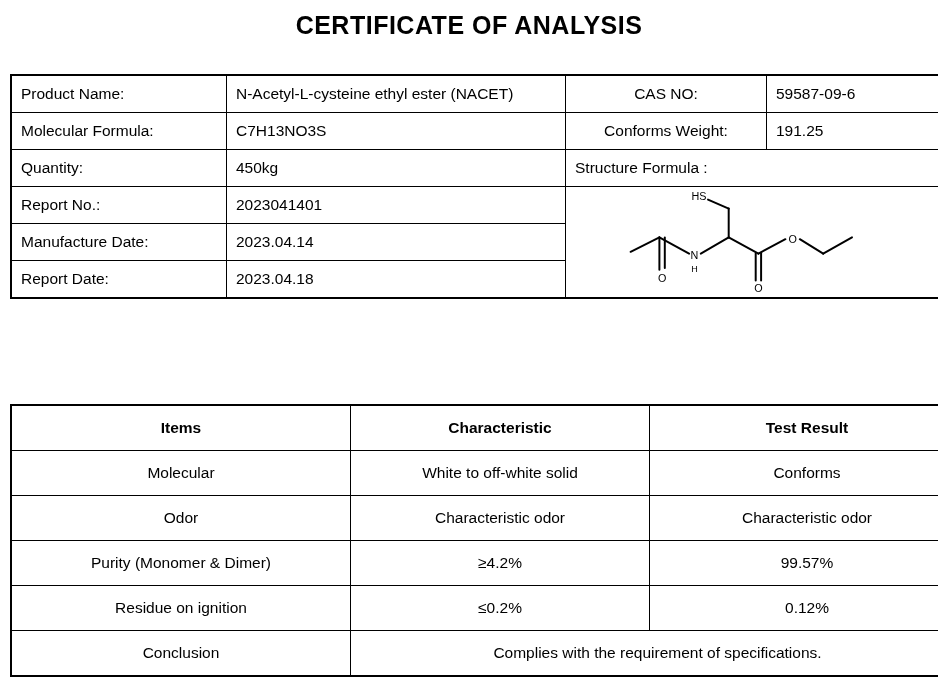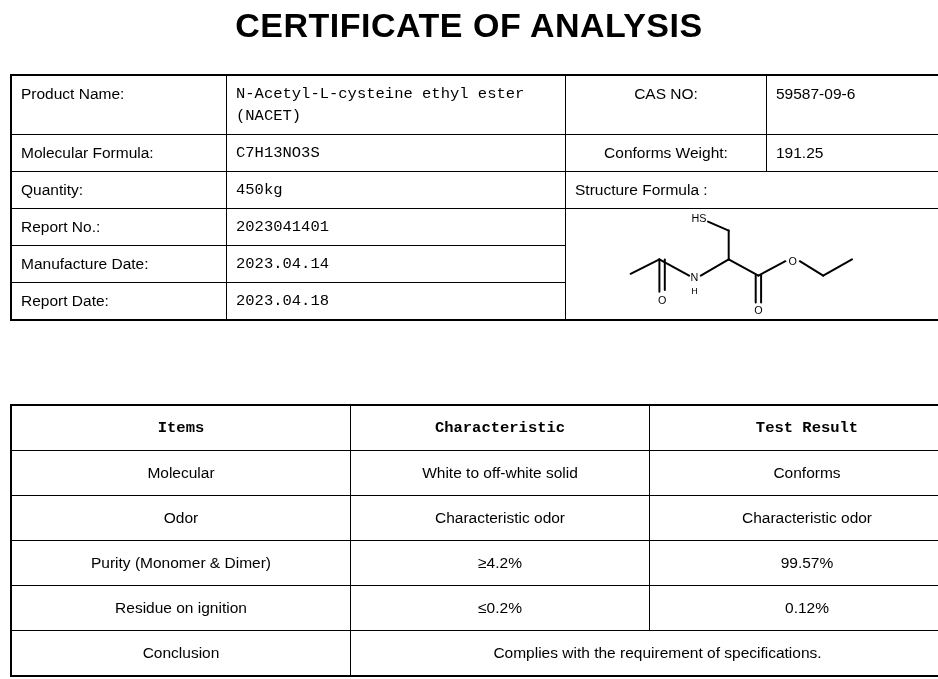--- a/index.html
+++ b/index.html
@@ -16,21 +16,21 @@
     overflow: hidden;
   }
   .page {
     width: 938px;
     height: 679px;
     position: relative;
     box-sizing: border-box;
   }
   .doc-title {
     text-align: center;
-    font-size: 34px;
+    font-size: 25px;
     font-weight: bold;
     letter-spacing: 0.5px;
     margin: 4px 0 0 0;
     padding-top: 2px;
     line-height: 38px;
   }
   table {
     border-collapse: collapse;
     table-layout: fixed;
   }
@@ -48,21 +48,20 @@
     padding: 7px 9px;
     vertical-align: top;
     line-height: 22px;
   }
   .info-table td.label {
     width: 196px;
     margin-top: 48px;
   }
   .info-table td.value {
     width: 320px;
-    font-family: Liberation Mono, monospace;
   }
   .info-table td.rlabel {
     width: 182px;
     text-align: center;
   }
   .info-table td.rvalue {
     width: 200px;
   }
   .structure-cell {
     padding: 0 !important;
@@ -84,21 +83,20 @@
   }
   .results-table td, .results-table th {
     border: 1px solid #000;
     font-size: 15.5px;
     padding: 11px 6px;
     text-align: center;
     line-height: 22px;
   }
   .results-table th {
     font-weight: bold;
-    font-family: Liberation Mono, monospace;
   }
   .results-table .col-item { width: 326px; }
   .results-table .col-spec { width: 286px; }
   .results-table .col-res  { width: 302px; }
   .conclusion-cell { text-align: center; }
 </style>
 </head>
 <body>
 
 <div class="page">

